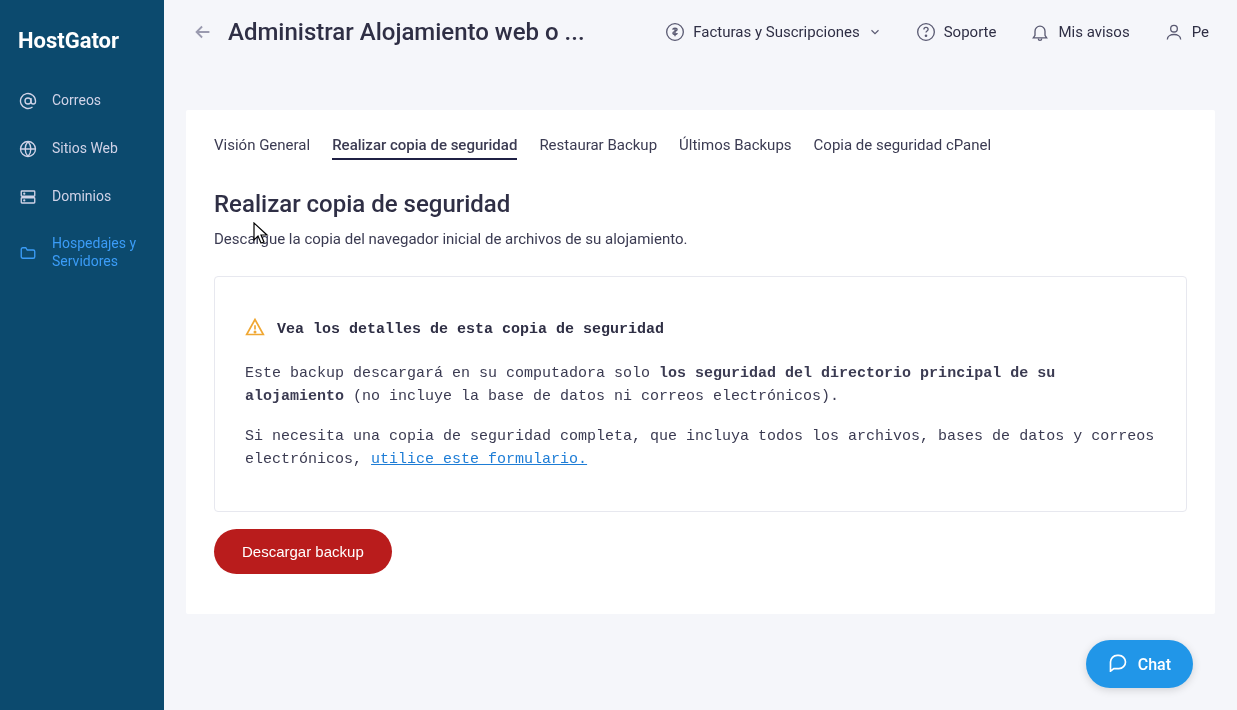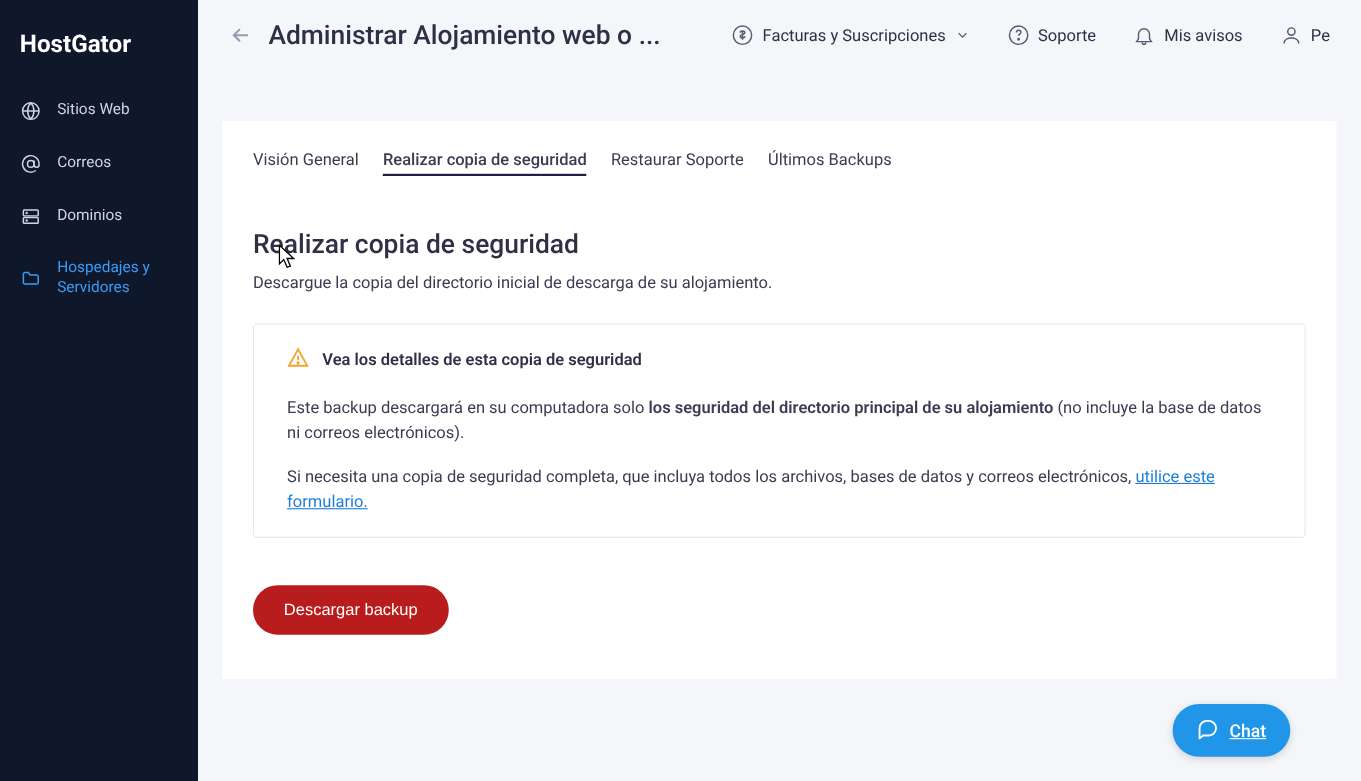--- a/index.html
+++ b/index.html
@@ -5,22 +5,22 @@
     * { margin: 0; padding: 0; box-sizing: border-box; }
     body {
       font-family: -apple-system, BlinkMacSystemFont, 'Segoe UI', Roboto, Arial, sans-serif;
       background: #f5f6fa;
       width: 1237px;
       height: 710px;
       overflow: hidden;
       display: flex;
     }
     .sidebar {
-      width: 180px;
-      background: #0f172a;
+      width: 164px;
+      background: #0c4a6e;
       color: #fff;
       flex-shrink: 0;
       padding-top: 20px;
     }
     .logo {
       font-size: 22px;
       font-weight: 700;
       padding: 8px 18px 24px;
       color: #fff;
     }
@@ -88,21 +88,21 @@
     .topbar-link .icon-wrap { display: flex; color: #5a5a72; }
     .content {
       background: #fff;
       margin: 0 22px 22px;
       border-radius: 2px;
       padding: 26px 28px 40px;
     }
     .tabs {
       display: flex;
       gap: 22px;
-      margin-bottom: 48px;
+      margin-bottom: 30px;
     }
     .tab {
       font-size: 15px;
       color: #3b3b52;
       cursor: pointer;
       padding-bottom: 4px;
     }
     .tab.active {
       border-bottom: 2px solid #1f2044;
       font-weight: 500;
@@ -114,22 +114,23 @@
       margin-bottom: 12px;
     }
     .section-desc {
       font-size: 15px;
       color: #3b3b52;
       margin-bottom: 28px;
     }
     .info-box {
       border: 1px solid #e7e8ef;
       border-radius: 4px;
-      padding: 20px 30px;
-      margin-bottom: 43px;
+      padding: 40px 30px;
+      margin-bottom: 17px;
+      font-family: Liberation Mono, monospace;
     }
     .info-header {
       display: flex;
       align-items: center;
       gap: 12px;
       margin-bottom: 20px;
     }
     .warn-icon {
       color: #f0a732;
     }
@@ -152,66 +153,65 @@
       color: #fff;
       border: none;
       border-radius: 24px;
       padding: 14px 28px;
       font-size: 15px;
       font-weight: 500;
       cursor: pointer;
     }
     .chat-btn {
       position: fixed;
-      right: 64px;
+      right: 44px;
       bottom: 22px;
       background: #2196e8;
       color: #fff;
       border-radius: 24px;
       padding: 12px 22px;
       display: flex;
       align-items: center;
       gap: 10px;
       font-size: 16px;
       font-weight: 500;
       cursor: pointer;
       box-shadow: 0 2px 8px rgba(0,0,0,0.15);
-      text-decoration: underline;
     }
     .cursor-arrow {
       position: absolute;
       left: 253px;
       top: 222px;
       pointer-events: none;
     }
   </style>
 </head>
 <body>
 
 <aside class="sidebar">
   <div class="logo">HostGator</div>
 
   <div class="nav-item">
     <span class="icon-wrap">
       <svg width="18" height="18" viewBox="0 0 24 24" fill="none" stroke="currentColor" stroke-width="1.8">
-          <circle cx="12" cy="12" r="10"></circle>
-          <path d="M2 12h20M12 2a15 15 0 010 20M12 2a15 15 0 000 20"></path>
-        </svg>
-    </span>
-    <span class="label">Sitios Web</span>
+          <circle cx="12" cy="12" r="4"></circle>
+          <path d="M16 8v5a3 3 0 006 0v-1a10 10 0 10-4 8"></path>
+        </svg>
+    </span>
+    <span class="label">Correos</span>
   </div>
 
   <div class="nav-item">
     <span class="icon-wrap">
       <svg width="18" height="18" viewBox="0 0 24 24" fill="none" stroke="currentColor" stroke-width="1.8">
-          <circle cx="12" cy="12" r="4"></circle>
-          <path d="M16 8v5a3 3 0 006 0v-1a10 10 0 10-4 8"></path>
-        </svg>
-    </span>
-    <span class="label">Correos</span>
+          <circle cx="12" cy="12" r="10"></circle>
+          <path d="M2 12h20M12 2a15 15 0 010 20M12 2a15 15 0 000 20"></path>
+        </svg>
+    </span>
+    <span class="label">Sitios Web</span>
   </div>
 
   <div class="nav-item">
     <span class="icon-wrap">
       <svg width="18" height="18" viewBox="0 0 24 24" fill="none" stroke="currentColor" stroke-width="1.8">
           <rect x="3" y="4" width="18" height="7" rx="1"></rect>
           <rect x="3" y="13" width="18" height="7" rx="1"></rect>
           <circle cx="7" cy="7.5" r="0.6" fill="currentColor"></circle>
           <circle cx="7" cy="16.5" r="0.6" fill="currentColor"></circle>
         </svg>
@@ -283,26 +283,27 @@
         </span>
         <span>Pe</span>
       </div>
     </div>
   </div>
 
   <div class="content">
     <div class="tabs">
       <div class="tab">Visión General</div>
       <div class="tab active">Realizar copia de seguridad</div>
-      <div class="tab">Restaurar Soporte</div>
+      <div class="tab">Restaurar Backup</div>
       <div class="tab">Últimos Backups</div>
+      <div class="tab">Copia de seguridad cPanel</div>
     </div>
 
     <h2 class="section-title">Realizar copia de seguridad</h2>
-    <p class="section-desc">Descargue la copia del directorio inicial de descarga de su alojamiento.</p>
+    <p class="section-desc">Descargue la copia del navegador inicial de archivos de su alojamiento.</p>
 
     <div class="info-box">
       <div class="info-header">
         <span class="warn-icon">
           <svg width="20" height="20" viewBox="0 0 24 24" fill="none" stroke="currentColor" stroke-width="2">
               <path d="M12 3L2 21h20L12 3z"></path>
               <path d="M12 10v5"></path>
               <circle cx="12" cy="18" r="0.8" fill="currentColor"></circle>
             </svg>
         </span>

